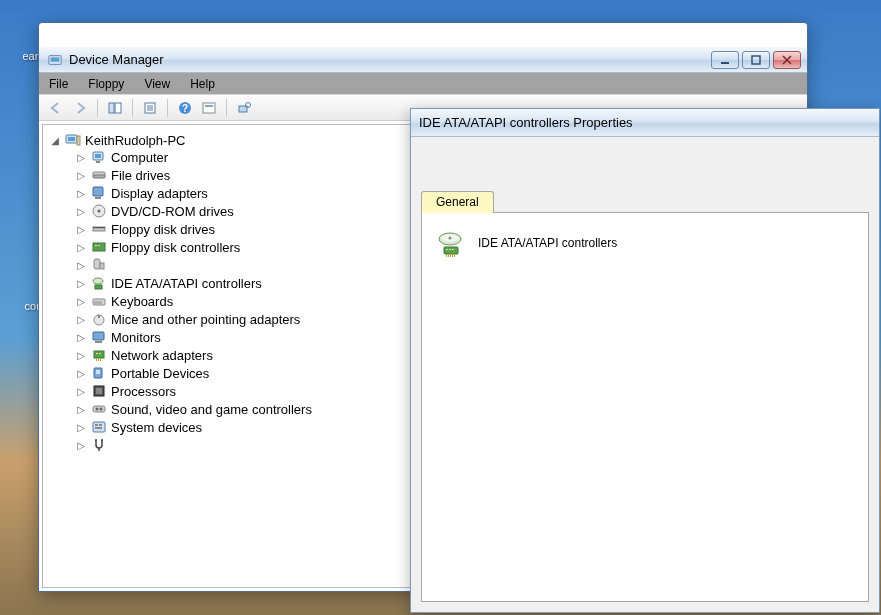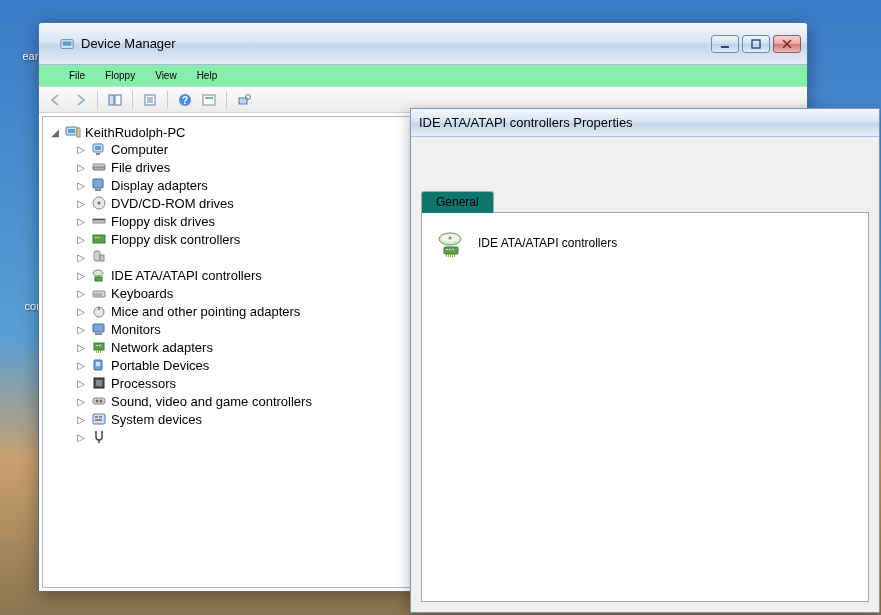--- a/index.html
+++ b/index.html
@@ -32,28 +32,29 @@
     width: 770px;
     height: 570px;
     background: #fff;
     border: 1px solid #4b6e99;
     border-radius: 4px 4px 0 0;
     box-shadow: 0 4px 18px rgba(0,0,0,0.35);
     display: flex;
     flex-direction: column;
   }
   .titlebar {
-    height: 42px;
+    height: 26px;
     background: linear-gradient(180deg, #f4f8fd 0%, #d9e6f4 45%, #c2d5ea 55%, #e6eff8 100%);
     border-bottom: 1px solid #a9bcd4;
     display: flex;
     align-items: center;
-    padding: 0 6px 0 20px;
+    padding: 0 6px 0 8px;
     border-radius: 4px 4px 0 0;
     gap: 6px;
+    margin-top: 24px;
   }
   .title-icon {
     width: 16px; height: 16px;
     display: flex; align-items:center; justify-content:center;
     color: #5a7aa5;
   }
   .title-text { flex: 1; font-size: 13px; color: #000; }
   .winctl { display: flex; gap: 3px; }
   .winbtn {
     width: 28px; height: 18px;
@@ -62,26 +63,26 @@
     background: linear-gradient(180deg, #f0f6fc 0%, #cfdff0 50%, #b8cee6 51%, #e0ecf7 100%);
     display:flex; align-items:center; justify-content:center;
     color:#2b4a6f;
   }
   .winbtn.close {
     background: linear-gradient(180deg, #f5d6d6 0%, #e8a6a6 50%, #d87474 51%, #ecbdbd 100%);
     border-color:#9e5555;
   }
   .menubar {
     height: 22px;
-    background: #86efac;
+    background: #a3a3a3;
     border-bottom: 1px solid #d6d6d6;
     display: flex;
     align-items: center;
-    padding: 0 20px;
-    font-size: 10px;
+    padding: 0 0;
+    font-size: 12px;
   }
   .menubar span { padding: 2px 10px; cursor: default; }
   .toolbar {
     height: 26px;
     background: linear-gradient(180deg, #fcfcfc, #ebebeb);
     border-bottom: 1px solid #cfcfcf;
     display: flex; align-items: center;
     padding: 0 6px;
     gap: 2px;
   }
@@ -143,21 +144,21 @@
   .prop-body {
     flex:1; padding: 10px 10px 10px 10px; position:relative;
   }
   .tabstrip {
     display:flex; align-items:flex-end; height:24px;
     position:relative; z-index:2;
   }
   .tab {
     border: 1px solid #a7a7a7;
     border-bottom: none;
-    background: #0f766e;
+    background: #fef9c3;
     padding: 3px 14px 4px;
     font-size:12px;
     border-radius: 3px 3px 0 0;
     position:relative; top:1px;
   }
   .tabpane {
     border: 1px solid #a7a7a7;
     background: #fff;
     height: calc(100% - 24px);
     padding: 14px;

